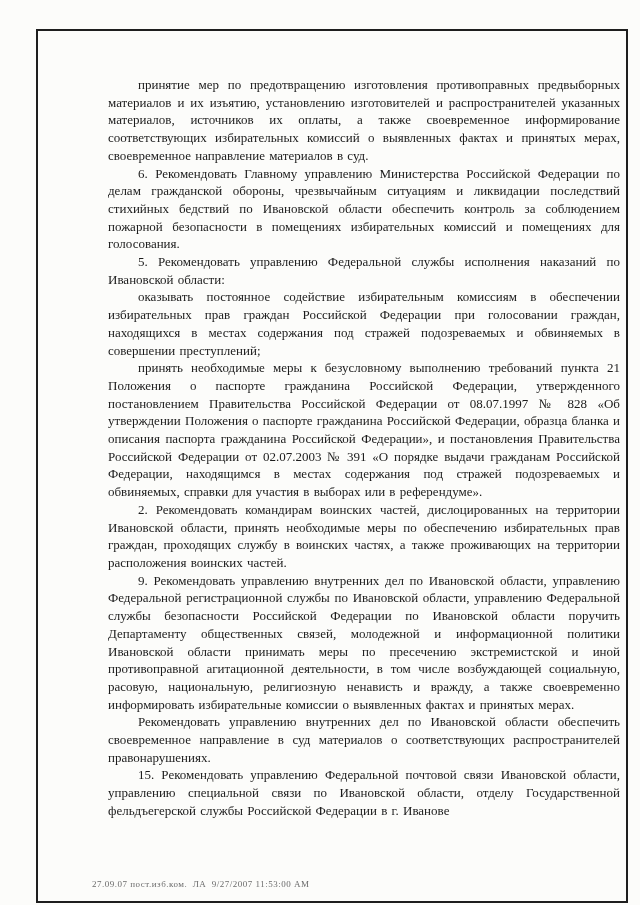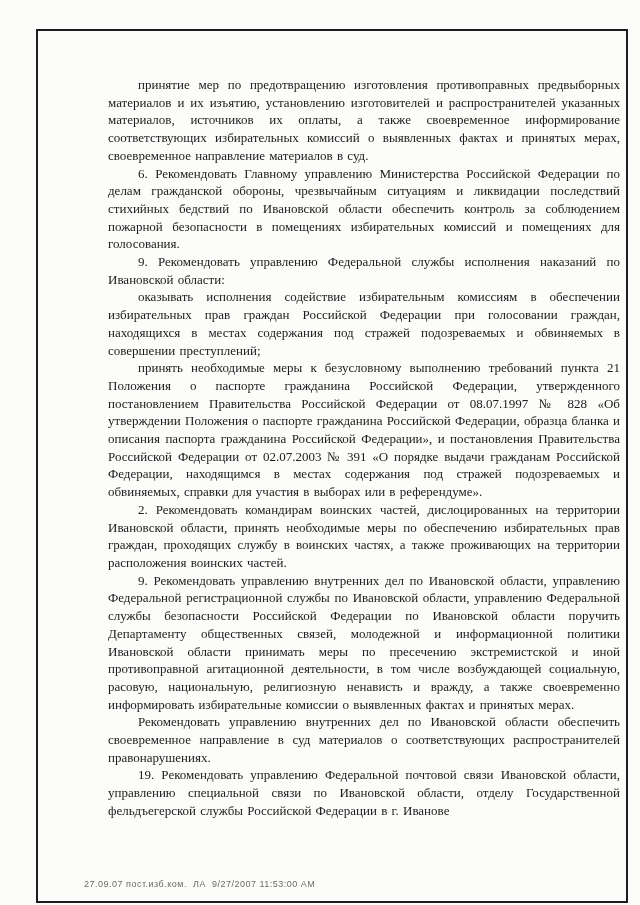--- a/index.html
+++ b/index.html
@@ -35,43 +35,43 @@
     text-align: justify;
     margin-top: 19px;
   }
   .para {
     margin: 0;
     text-indent: 30px;
     word-spacing: 1px;
   }
   .footer {
     position: absolute;
-    left: 84px;
+    left: 92px;
     top: 879px;
-    font-family: Liberation Sans, sans-serif;
+    font-family: Liberation Serif, serif;
     font-size: 9px;
     color: #6b6b6b;
     white-space: pre;
     letter-spacing: 0.5px;
   }
 </style>
 </head>
 <body>
 
 <div class="page">
 
   <div class="scan-border"></div>
 
   <div class="text-block">
     <p class="para">принятие мер по предотвращению изготовления противоправных предвыборных материалов и их изъятию, установлению изготовителей и распространителей указанных материалов, источников их оплаты, а также своевременное информирование соответствующих избирательных комиссий о выявленных фактах и принятых мерах, своевременное направление материалов в суд.</p>
     <p class="para">6. Рекомендовать Главному управлению Министерства Российской Федерации по делам гражданской обороны, чрезвычайным ситуациям и ликвидации последствий стихийных бедствий по Ивановской области обеспечить контроль за соблюдением пожарной безопасности в помещениях избирательных комиссий и помещениях для голосования.</p>
-    <p class="para">9. Рекомендовать управлению Федеральной службы исполнения наказаний по Ивановской области:</p>
-    <p class="para">оказывать исполнения содействие избирательным комиссиям в обеспечении избирательных прав граждан Российской Федерации при голосовании граждан, находящихся в местах содержания под стражей подозреваемых и обвиняемых в совершении преступлений;</p>
+    <p class="para">5. Рекомендовать управлению Федеральной службы исполнения наказаний по Ивановской области:</p>
+    <p class="para">оказывать постоянное содействие избирательным комиссиям в обеспечении избирательных прав граждан Российской Федерации при голосовании граждан, находящихся в местах содержания под стражей подозреваемых и обвиняемых в совершении преступлений;</p>
     <p class="para">принять необходимые меры к безусловному выполнению требований пункта 21 Положения о паспорте гражданина Российской Федерации, утвержденного постановлением Правительства Российской Федерации от 08.07.1997 № 828 «Об утверждении Положения о паспорте гражданина Российской Федерации, образца бланка и описания паспорта гражданина Российской Федерации», и постановления Правительства Российской Федерации от 02.07.2003 № 391 «О порядке выдачи гражданам Российской Федерации, находящимся в местах содержания под стражей подозреваемых и обвиняемых, справки для участия в выборах или в референдуме».</p>
     <p class="para">2. Рекомендовать командирам воинских частей, дислоцированных на территории Ивановской области, принять необходимые меры по обеспечению избирательных прав граждан, проходящих службу в воинских частях, а также проживающих на территории расположения воинских частей.</p>
     <p class="para">9. Рекомендовать управлению внутренних дел по Ивановской области, управлению Федеральной регистрационной службы по Ивановской области, управлению Федеральной службы безопасности Российской Федерации по Ивановской области поручить Департаменту общественных связей, молодежной и информационной политики Ивановской области принимать меры по пресечению экстремистской и иной противоправной агитационной деятельности, в том числе возбуждающей социальную, расовую, национальную, религиозную ненависть и вражду, а также своевременно информировать избирательные комиссии о выявленных фактах и принятых мерах.</p>
     <p class="para">Рекомендовать управлению внутренних дел по Ивановской области обеспечить своевременное направление в суд материалов о соответствующих распространителей правонарушениях.</p>
-    <p class="para">19. Рекомендовать управлению Федеральной почтовой связи Ивановской области, управлению специальной связи по Ивановской области, отделу Государственной фельдъегерской службы Российской Федерации в г. Иванове</p>
+    <p class="para">15. Рекомендовать управлению Федеральной почтовой связи Ивановской области, управлению специальной связи по Ивановской области, отделу Государственной фельдъегерской службы Российской Федерации в г. Иванове</p>
   </div>
 
   <div class="footer">27.09.07 пост.изб.ком.  ЛА  9/27/2007 11:53:00 AM</div>
 
 </div>
 
 </body></html>

